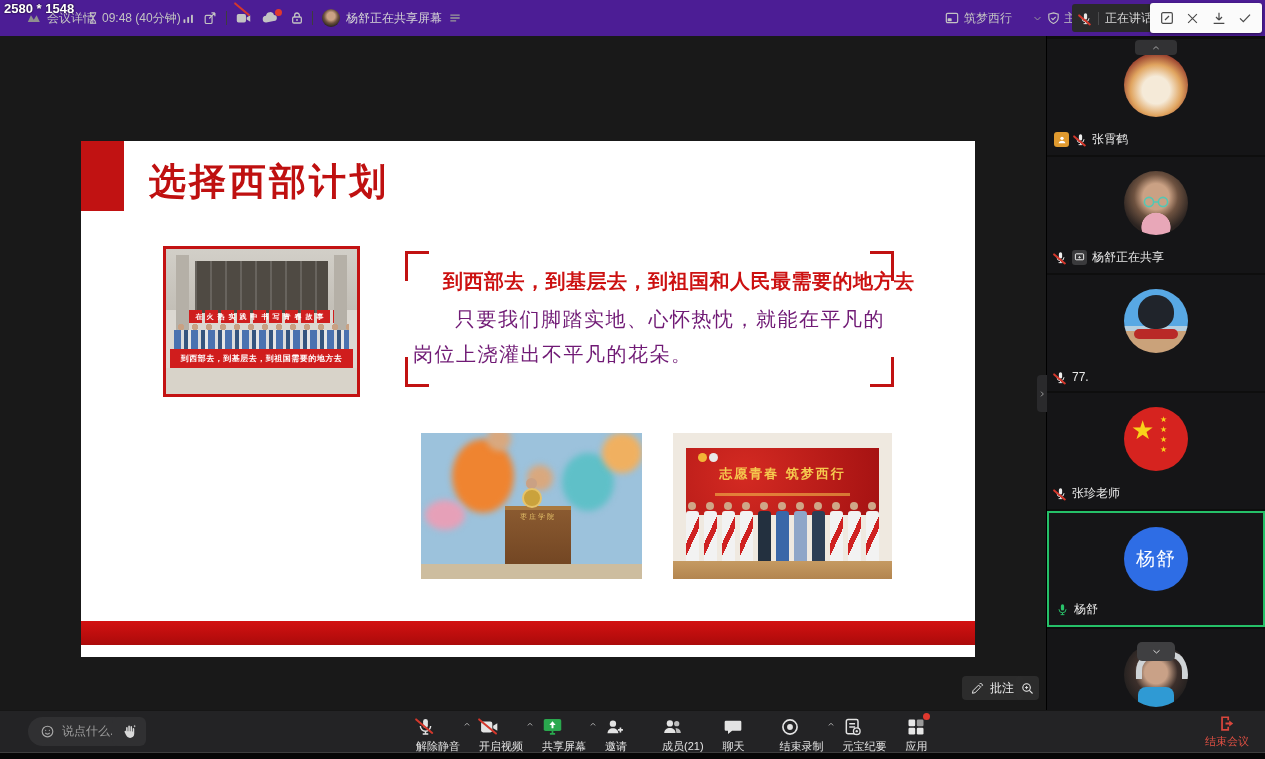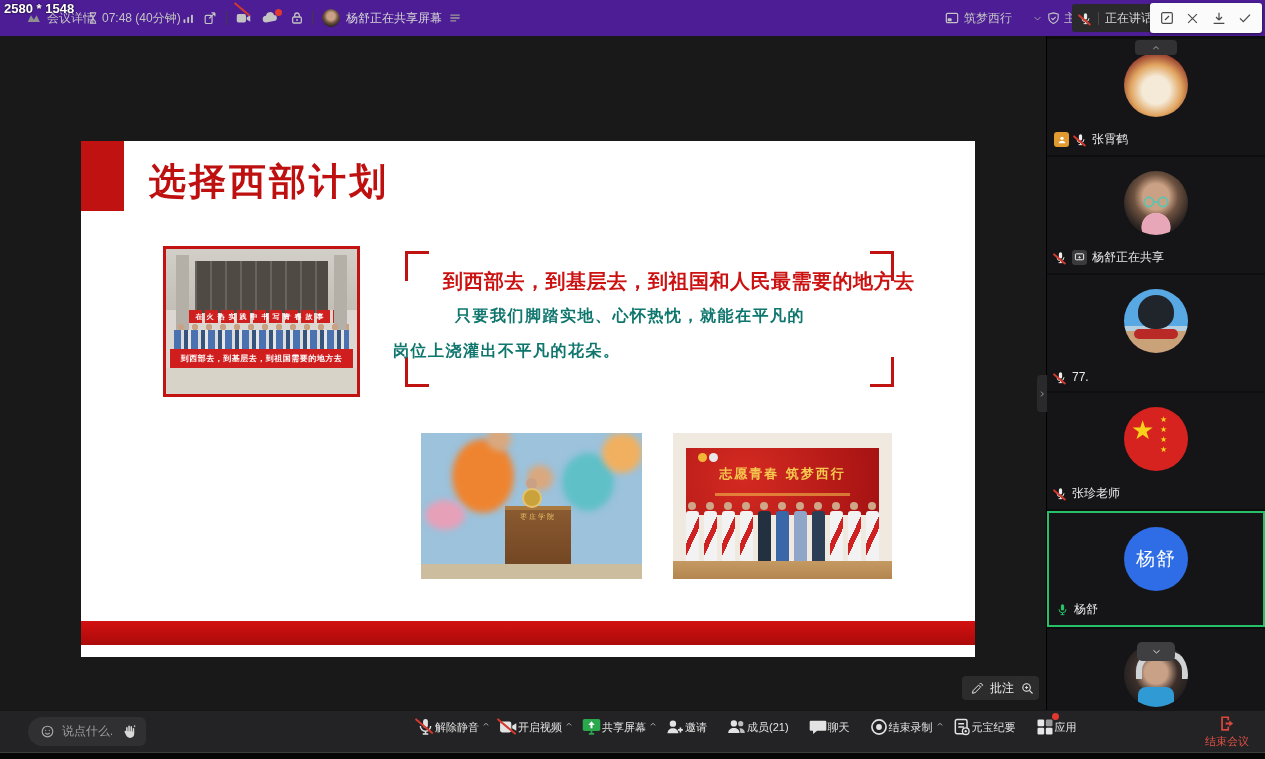--- a/index.html
+++ b/index.html
@@ -58,21 +58,21 @@
     justify-content:center; letter-spacing:0.5px; white-space:nowrap; }
   .p1-ground { position:absolute; left:0; top:82%; width:100%; height:18%; background:#d8d3c9; }
 
   .bracket { position:absolute; width:24px; height:30px; }
   .bk-tl { border-left:3.5px solid #c11212; border-top:3.5px solid #c11212; }
   .bk-tr { border-right:3.5px solid #c11212; border-top:3.5px solid #c11212; }
   .bk-bl { border-left:3.5px solid #c11212; border-bottom:3.5px solid #c11212; }
   .bk-br { border-right:3.5px solid #c11212; border-bottom:3.5px solid #c11212; }
   .quote-heading { position:absolute; left:362px; top:127px; font-size:20px; font-weight:bold;
     color:#cc1111; letter-spacing:0.5px; }
-  .quote-line { position:absolute; font-size:16px; color:#0f766e; letter-spacing:1.5px;font-weight:bold; }
+  .quote-line { position:absolute; font-size:20px; color:#701a75; letter-spacing:1.5px; }
 
   .photo2 { left:88px; top:292px; width:220px; height:146px; background:#efe7da; }
   .p2-curtain { position:absolute; left:0; top:0; width:40%; height:100%;
     background:repeating-linear-gradient(90deg,#d9a33a 0 5px,#c18a26 5px 10px,#e2b452 10px 14px); }
   .p2-screen { position:absolute; left:46%; top:0; width:54%; height:72%;
     background:linear-gradient(#f3c79b,#eeb887); }
   .p2-txt { position:absolute; color:#e7c35a; font-weight:bold; font-size:13px;
     font-family:"DejaVu Serif",serif; }
   .p2-head { position:absolute; left:37%; top:36%; width:12px; height:12px; border-radius:50%; background:#c9a081; }
   .p2-body { position:absolute; left:34.5%; top:44%; width:22px; height:24px; border-radius:4px 4px 0 0;
@@ -162,21 +162,21 @@
     justify-content:center; z-index:6; }
 
   
   .bottombar { position:absolute; left:0; top:710px; width:1265px; height:42px; background:#232325;
     border-top:1px solid #161616; z-index:30; }
   .chat-pill { position:absolute; left:28px; top:6px; height:29px; border-radius:15px; background:#303032;
     display:flex; align-items:center; gap:7px; padding:0 12px; color:#9c9c9c; font-size:12px; }
   .hand-btn { position:absolute; left:112px; top:6px; width:34px; height:29px; border-radius:6px;
     background:#303032; display:flex; align-items:center; justify-content:center; }
   .center-group { position:absolute; left:413px; top:2px; display:flex; gap:13px; }
-  .tb-btn { position:relative; display:flex; flex-direction:row; align-items:center;
+  .tb-btn { position:relative; display:flex; flex-direction:column; align-items:flex-start;
     padding:3px 3px 0; min-width:44px; cursor:default; }
   .tb-btn .iconbox { height:21px; display:flex; align-items:center; justify-content:center; color:#e3e3e3; }
   .tb-btn .lbl { font-size:11px; color:#e3e3e3; margin-top:2px; white-space:nowrap; }
   .tb-chev { position:absolute; right:-8px; top:8px; }
   .red-dot { position:absolute; width:7px; height:7px; border-radius:50%; background:#e0382e; }
   .end-btn { position:absolute; right:16px; top:3px; display:flex; flex-direction:column;
     align-items:center; }
   .end-btn .lbl { font-size:11px; color:#e05043; margin-top:1px; }
   .bottom-strip { position:absolute; left:0; top:752px; width:1265px; height:7px; background:#060606;
     border-top:1px solid #3e3e3e; z-index:30; }
@@ -190,21 +190,21 @@
         <path d="M2.5 17L7 7.5l4 6.2 4-6.2 4.5 9.5z" fill="#8f8f8f"></path>
       </svg>
   </span>
   <span class="item" style="left:47px">会议详情</span>
   <span class="item" style="left:86px">
     <svg width="14" height="14" viewBox="0 0 24 24" stroke="currentColor" fill="none" stroke-width="1.8">
       <path d="M6.5 3h11M6.5 21h11"></path>
         <path d="M8 3v2.2c0 2.8 4 3.4 4 6.8 0-3.4 4-4 4-6.8V3M8 21v-2.2c0-2.8 4-3.4 4-6.8 0 3.4 4 4 4 6.8V21"></path>
       </svg>
   </span>
-  <span class="item" style="left:102px">07:48 (40分钟)</span>
+  <span class="item" style="left:102px">09:48 (40分钟)</span>
   <span class="item" style="left:166px">
     <svg width="9" height="9" viewBox="0 0 24 24" stroke="#9a9a9a" fill="none" stroke-width="2.6">
         <path d="M4 8l8 8 8-8"></path>
       </svg>
   </span>
   <span class="item" style="left:181px">
     <svg width="15" height="15" viewBox="0 0 24 24" fill="currentColor">
         <rect x="4" y="13" width="3" height="6" rx="1"></rect>
         <rect x="10" y="9.5" width="3" height="9.5" rx="1"></rect>
         <rect x="16" y="6" width="3" height="13" rx="1"></rect>
@@ -323,21 +323,21 @@
       <div class="p1-banner">到西部去，到基层去，到祖国需要的地方去</div>
       <div class="p1-ground"></div>
     </div>
 
     <div class="bracket bk-tl" style="left:324px; top:110px"></div>
     <div class="bracket bk-tr" style="left:789px; top:110px"></div>
     <div class="bracket bk-bl" style="left:324px; top:216px"></div>
     <div class="bracket bk-br" style="left:789px; top:216px"></div>
     <div class="quote-heading">到西部去，到基层去，到祖国和人民最需要的地方去</div>
     <div class="quote-line" style="left:374px; top:165px">只要我们脚踏实地、心怀热忱，就能在平凡的</div>
-    <div class="quote-line" style="left:312px; top:200px">岗位上浇灌出不平凡的花朵。</div>
+    <div class="quote-line" style="left:332px; top:200px">岗位上浇灌出不平凡的花朵。</div>
 
 
     <div class="photo photo3">
       <div class="blob" style="left:14%;top:4%;width:62px;height:74px;background:#ef8430"></div>
       <div class="blob" style="left:30%;top:-4%;width:24px;height:24px;background:#d9a87e"></div>
       <div class="blob" style="left:64%;top:14%;width:52px;height:58px;background:#5fc0c8"></div>
       <div class="blob" style="left:48%;top:22%;width:26px;height:26px;background:#d9a87e"></div>
       <div class="blob" style="left:2%;top:46%;width:40px;height:30px;background:#e6a0b8"></div>
       <div class="blob" style="left:82%;top:0;width:40px;height:40px;background:#f0b060"></div>
       <div class="p3-head"></div>

